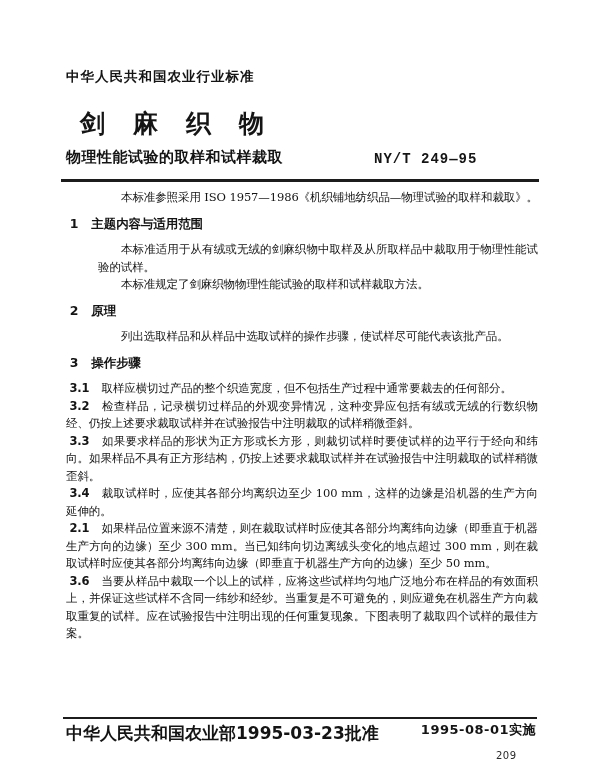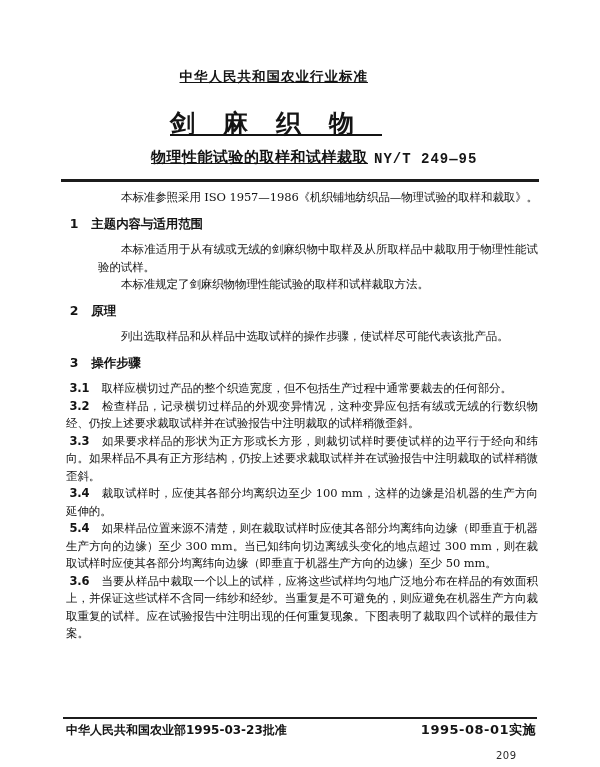--- a/index.html
+++ b/index.html
@@ -13,22 +13,21 @@
   .page {
     position: relative;
     width: 600px; height: 767px;
     background: #ffffff;
   }
   
   .title-col {
     position: absolute;
     left: 66px; top: 0;
     width: 302px;
-    text-align: right;
-    text-decoration: underline;
+    text-align: left;
   }
   .std-label {
     margin-top: 68px;
     font-family: "DejaVu Sans", sans-serif;
     font-weight: bold;
     font-size: 13.5px;
     letter-spacing: 1px;
     white-space: nowrap;
   }
   .doc-title {
@@ -90,21 +89,21 @@
     font-weight: bold;
     margin-right: 12px;
     margin-top: 48px;
   }
   
   .footer-left {
     position: absolute;
     left: 66px; top: 722px;
     font-family: "DejaVu Sans", sans-serif;
     font-weight: bold;
-    font-size: 12px;
+    font-size: 17px;
     white-space: nowrap;
   }
   .footer-right {
     position: absolute;
     right: 64px; top: 721px;
     font-family: "DejaVu Sans", sans-serif;
     font-weight: bold;
     font-size: 13px;
     letter-spacing: 0.5px;
     white-space: nowrap;
@@ -149,21 +148,21 @@
     <div class="sec-heading"><span class="num">3</span><span>操作步骤</span></div>
 
     <p class="clause"><span class="cnum">3.1</span><span>取样应横切过产品的整个织造宽度，但不包括生产过程中通常要裁去的任何部分。</span></p>
 
     <p class="clause"><span class="cnum">3.2</span><span>检查样品，记录横切过样品的外观变异情况，这种变异应包括有绒或无绒的行数织物经、仍按上述要求裁取试样并在试验报告中注明裁取的试样稍微歪斜。</span></p>
 
     <p class="clause"><span class="cnum">3.3</span><span>如果要求样品的形状为正方形或长方形，则裁切试样时要使试样的边平行于经向和纬向。如果样品不具有正方形结构，仍按上述要求裁取试样并在试验报告中注明裁取的试样稍微歪斜。</span></p>
 
     <p class="clause"><span class="cnum">3.4</span><span>裁取试样时，应使其各部分均离织边至少 100 mm，这样的边缘是沿机器的生产方向延伸的。</span></p>
 
-    <p class="clause"><span class="cnum">5.4</span><span>如果样品位置来源不清楚，则在裁取试样时应使其各部分均离纬向边缘（即垂直于机器生产方向的边缘）至少 300 mm。当已知纬向切边离绒头变化的地点超过 300 mm，则在裁取试样时应使其各部分均离纬向边缘（即垂直于机器生产方向的边缘）至少 50 mm。</span></p>
+    <p class="clause"><span class="cnum">2.1</span><span>如果样品位置来源不清楚，则在裁取试样时应使其各部分均离纬向边缘（即垂直于机器生产方向的边缘）至少 300 mm。当已知纬向切边离绒头变化的地点超过 300 mm，则在裁取试样时应使其各部分均离纬向边缘（即垂直于机器生产方向的边缘）至少 50 mm。</span></p>
 
     <p class="clause"><span class="cnum">3.6</span><span>当要从样品中裁取一个以上的试样，应将这些试样均匀地广泛地分布在样品的有效面积上，并保证这些试样不含同一纬纱和经纱。当重复是不可避免的，则应避免在机器生产方向裁取重复的试样。应在试验报告中注明出现的任何重复现象。下图表明了裁取四个试样的最佳方案。</span></p>
 
   </div>
 
   <div class="rule rule-footer"></div>
 
   <div class="footer-left">中华人民共和国农业部1995-03-23批准</div>
   <div class="footer-right">1995-08-01实施</div>
   <div class="page-number">209</div>

